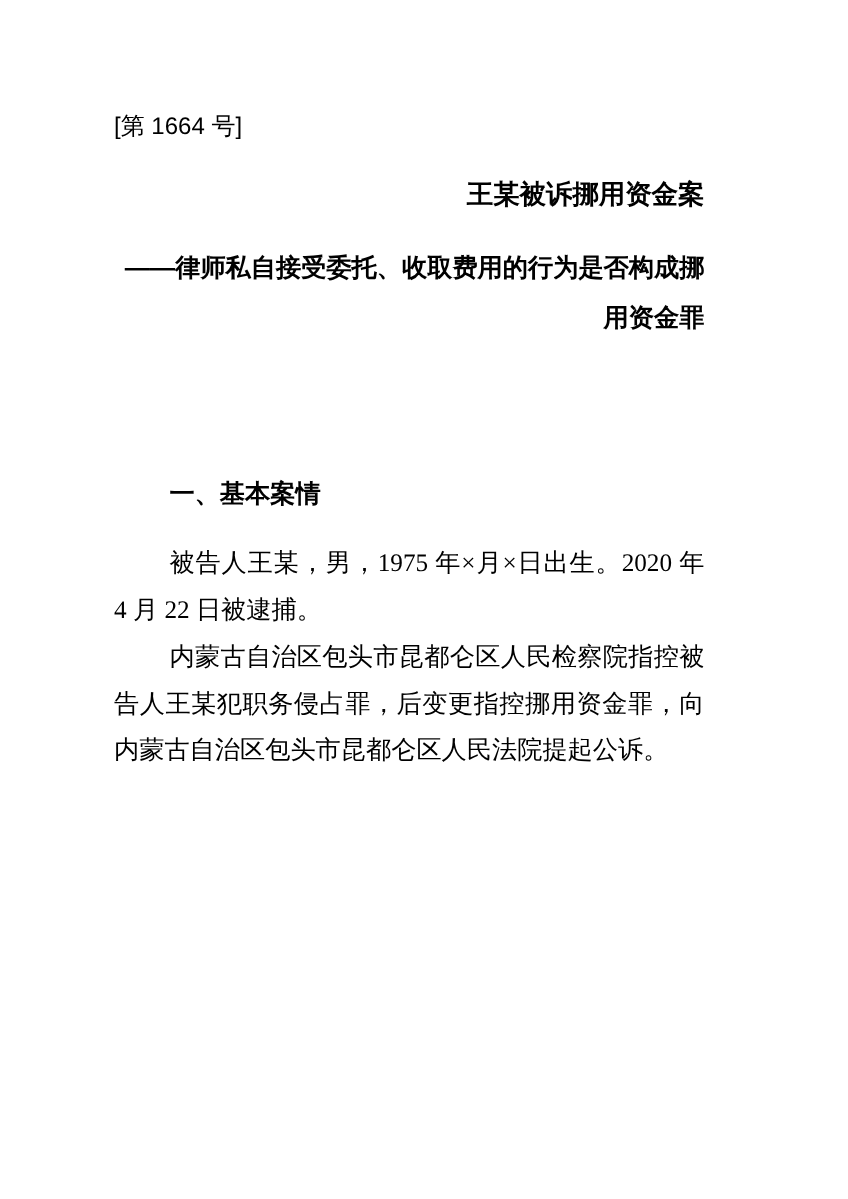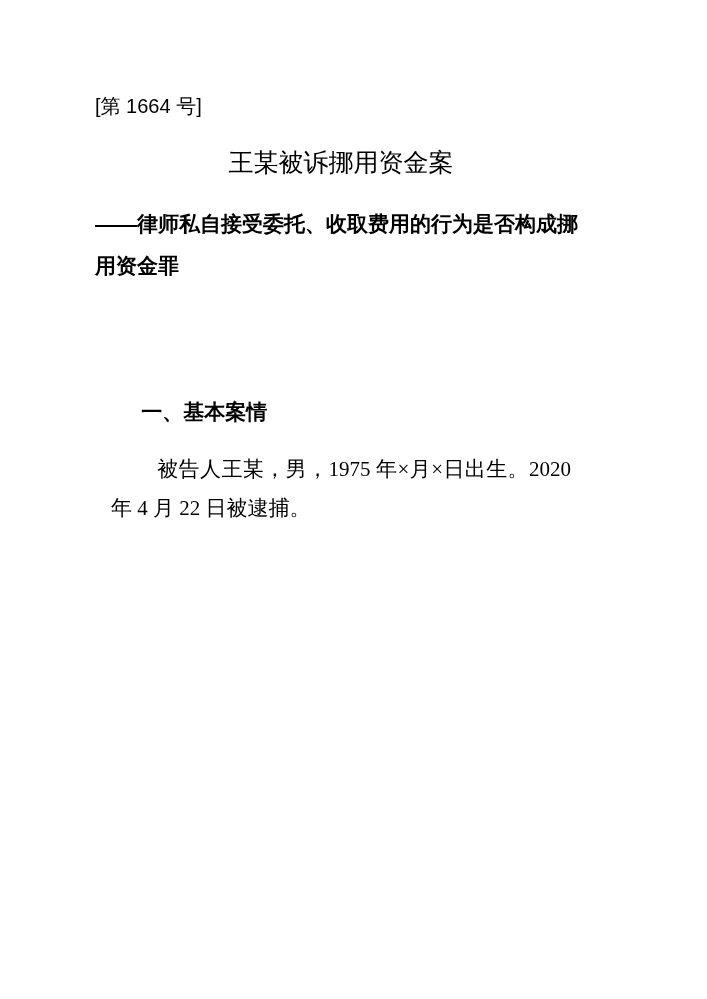--- a/index.html
+++ b/index.html
@@ -20,43 +20,43 @@
   }
   .case-number {
     font-family: "Liberation Sans", sans-serif;
     font-size: 20px;
     line-height: 24px;
     font-weight: normal;
   }
   .doc-title {
     margin: 32px 0 0 0;
     font-family: "Liberation Sans", sans-serif;
-    font-size: 25px;
-    font-weight: normal;
-    text-align: center;
+    font-size: 22px;
+    font-weight: bold;
+    text-align: right;
     line-height: 24px;
   }
   .doc-subtitle {
     margin: 29px 0 0 0;
     font-family: "Liberation Sans", sans-serif;
     font-size: 21px;
     font-weight: bold;
-    text-align: left;
+    text-align: right;
     line-height: 42px;
   }
   .section-heading {
     margin: 111px 0 24px 0;
     font-family: "Liberation Sans", sans-serif;
     font-size: 21px;
     font-weight: bold;
     line-height: 28px;
     text-indent: 2.2em;
   }
   .para {
-    margin: 16px;
+    margin: 0;
     font-size: 21px;
     line-height: 39px;
     text-align: justify;
     text-justify: inter-ideograph;
     text-indent: 2.2em;
     word-break: break-all;
   }
 </style>
 </head>
 <body>
@@ -65,14 +65,15 @@
   <div class="case-number">[第 1664 号]</div>
 
   <h1 class="doc-title">王某被诉挪用资金案</h1>
 
   <h2 class="doc-subtitle">——律师私自接受委托、收取费用的行为是否构成挪用资金罪</h2>
 
   <h3 class="section-heading">一、基本案情</h3>
 
   <p class="para">被告人王某，男，1975 年×月×日出生。2020 年 4 月 22 日被逮捕。</p>
 
+  <p class="para">内蒙古自治区包头市昆都仑区人民检察院指控被告人王某犯职务侵占罪，后变更指控挪用资金罪，向内蒙古自治区包头市昆都仑区人民法院提起公诉。</p>
 
 </div>
 
 </body></html>

